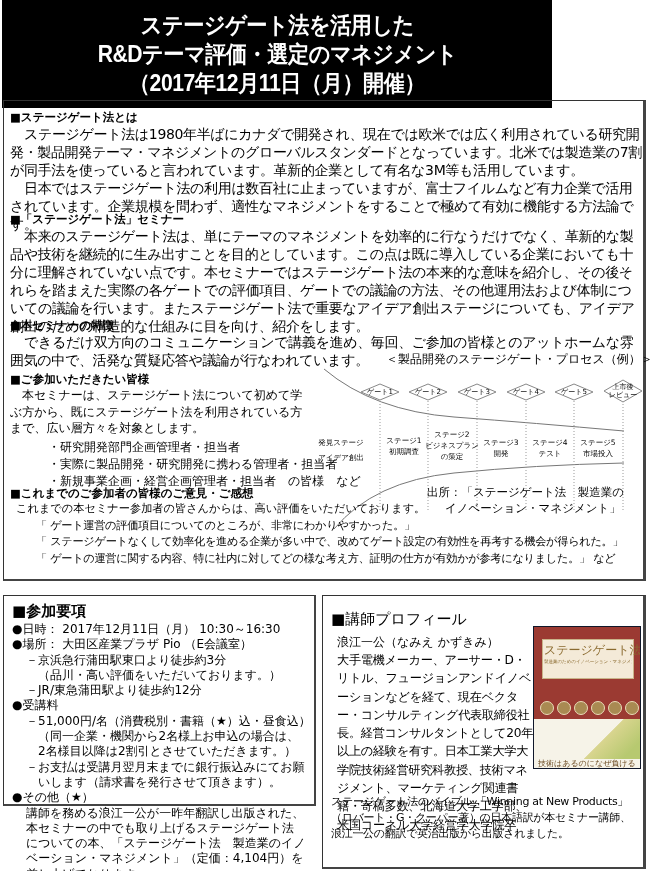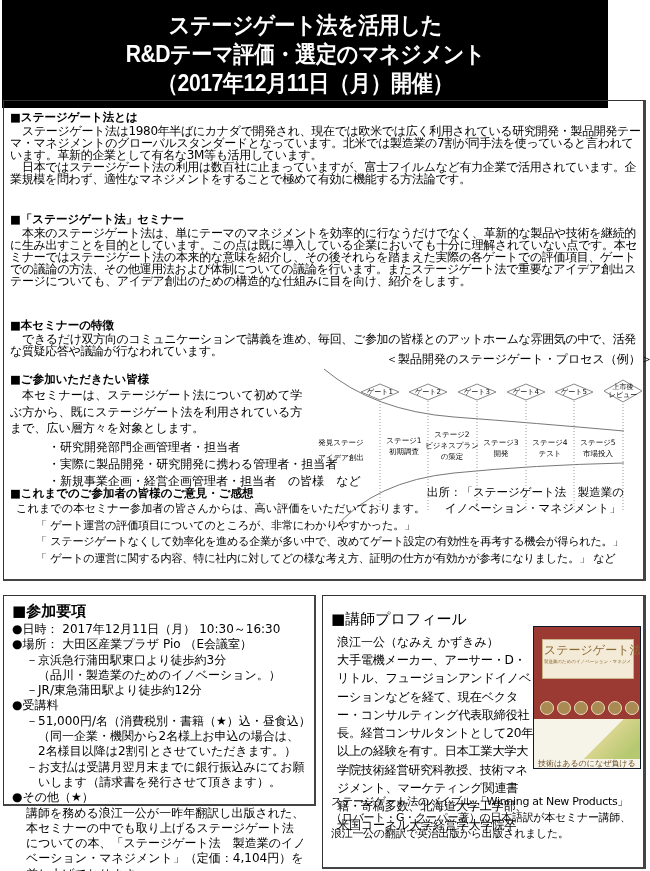--- a/index.html
+++ b/index.html
@@ -1,32 +1,32 @@
 <!DOCTYPE html>
 <html><head>
 <meta charset="utf-8">
 <style>
   * { box-sizing: border-box; margin: 0; padding: 0; }
   html, body { width: 650px; height: 871px; background: #ffffff; overflow: hidden; }
   body { position: relative; font-family: "DejaVu Sans", "Liberation Sans", sans-serif; color: #000; }
 
   .header {
-    position: absolute; left: 2px; top: 0; width: 606px; height: 108px;
+    position: absolute; left: 2px; top: 0; width: 550px; height: 108px;
     background: #000; color: #fff; text-align: center;
     display: flex; flex-direction: column; justify-content: center; align-items: center;
   }
   .header .line { font-family: "Liberation Sans", sans-serif; font-weight: bold; font-size: 23px; line-height: 29px; letter-spacing: -0.5px; transform: scaleX(0.92); white-space: nowrap; }
 
   .main-box {
     position: absolute; left: 3px; top: 100px; width: 643px; height: 481px;
     border: 1px solid #333; border-right: 3px solid #444; border-bottom: 2px solid #444;
     padding: 8px 6px 0 6px;
   }
   .sec-title { font-size: 11.5px; font-weight: bold; line-height: 16px; white-space: nowrap; }
-  .para { font-size: 12px; line-height: 12px; letter-spacing: -0.35px; }
+  .para { font-size: 14px; line-height: 18px; letter-spacing: -0.35px; }
   .indent { text-indent: 1em; }
 
   .s1 { position: absolute; left: 6px; top: 8px; width: 632px; }
   .s2 { position: absolute; left: 6px; top: 110px; width: 632px; }
   .s3 { position: absolute; left: 6px; top: 216px; width: 632px; }
   .s4 { position: absolute; left: 6px; top: 270px; width: 300px; }
   .s4 .para { font-size: 12px; line-height: 16.5px; letter-spacing: 0; }
   .s4 .bullets { margin-top: 2px; padding-left: 38px; }
   .s4 .bullets div { font-size: 12px; line-height: 17px; white-space: nowrap; }
   .s5 { position: absolute; left: 6px; top: 384px; width: 632px; }
@@ -207,21 +207,21 @@
       <div>「 ゲートの運営に関する内容、特に社内に対してどの様な考え方、証明の仕方が有効かが参考になりました。」 など</div>
     </div>
   </div>
 </div>
 
 <div class="left-box">
   <div class="box-title">■参加要項</div>
   <div class="item">●日時：  2017年12月11日（月） 10:30～16:30</div>
   <div class="item">●場所：  大田区産業プラザ Pio （E会議室）</div>
   <div class="item sub">－京浜急行蒲田駅東口より徒歩約3分</div>
-  <div class="item sub2">（品川・製造業のためのイノベーション。）</div>
+  <div class="item sub2">（品川・高い評価をいただいております。）</div>
   <div class="item sub">－JR/東急蒲田駅より徒歩約12分</div>
   <div class="item">●受講料</div>
   <div class="item sub">－51,000円/名（消費税別・書籍（★）込・昼食込）</div>
   <div class="item sub2">（同一企業・機関から2名様上お申込の場合は、</div>
   <div class="item sub2">2名様目以降は2割引とさせていただきます。）</div>
   <div class="item sub">－お支払は受講月翌月末までに銀行振込みにてお願</div>
   <div class="item sub2">いします（請求書を発行させて頂きます）。</div>
   <div class="item">●その他（★）</div>
   <div class="item body-sub">講師を務める浪江一公が一昨年翻訳し出版された、本セミナーの中でも取り上げるステージゲート法についての本、「ステージゲート法　製造業のイノベーション・マネジメント」（定価：4,104円）を差し上げております。</div>
 </div>

